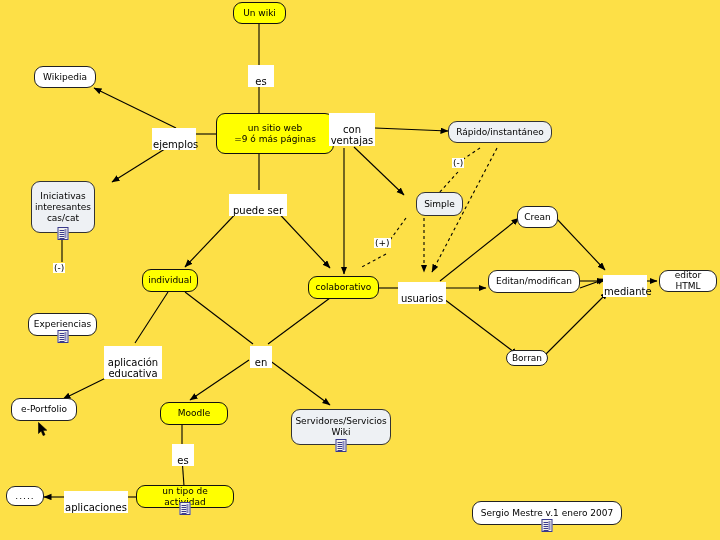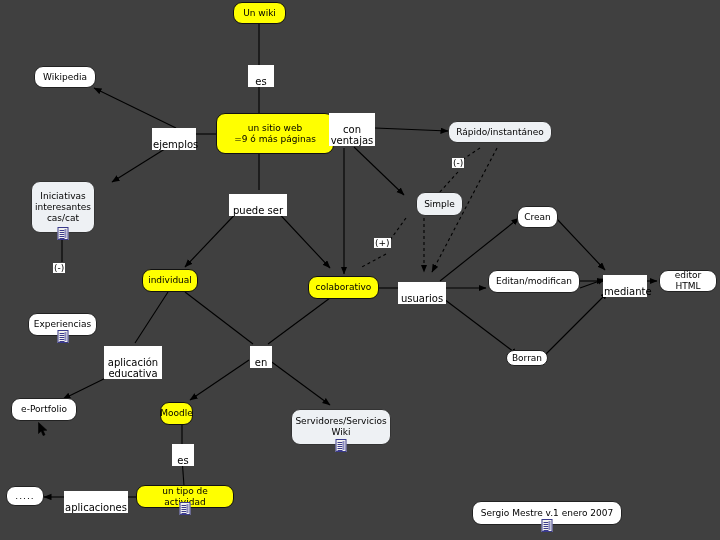--- a/index.html
+++ b/index.html
@@ -7,21 +7,21 @@
     padding: 0;
     background: #ffffff;
   }
   body {
     font-family: "DejaVu Sans", "Liberation Sans", sans-serif;
   }
   #canvas {
     position: relative;
     width: 720px;
     height: 540px;
-    background: #404040;
+    background: #fde047;
     overflow: hidden;
   }
   #edges {
     position: absolute;
     left: 0;
     top: 0;
     width: 720px;
     height: 540px;
     pointer-events: none;
   }
@@ -263,21 +263,21 @@
     <span class="node-label">Experiencias</span>
     <span class="res-icon">
       <i></i><i></i><i></i><i></i><i></i><b></b>
     </span>
   </div>
 
   <div class="node white" style="left:11px; top:398px; width:66px; height:23px;">
     <span class="node-label">e-Portfolio</span>
   </div>
 
-  <div class="node yellow" style="left:160px; top:402px; width:33px; height:23px;">
+  <div class="node yellow" style="left:160px; top:402px; width:68px; height:23px;">
     <span class="node-label">Moodle</span>
   </div>
 
   <div class="node gray" style="left:291px; top:409px; width:100px; height:36px;">
     <span class="node-label">Servidores/Servicios
 Wiki</span>
     <span class="res-icon">
       <i></i><i></i><i></i><i></i><i></i><b></b>
     </span>
   </div>

